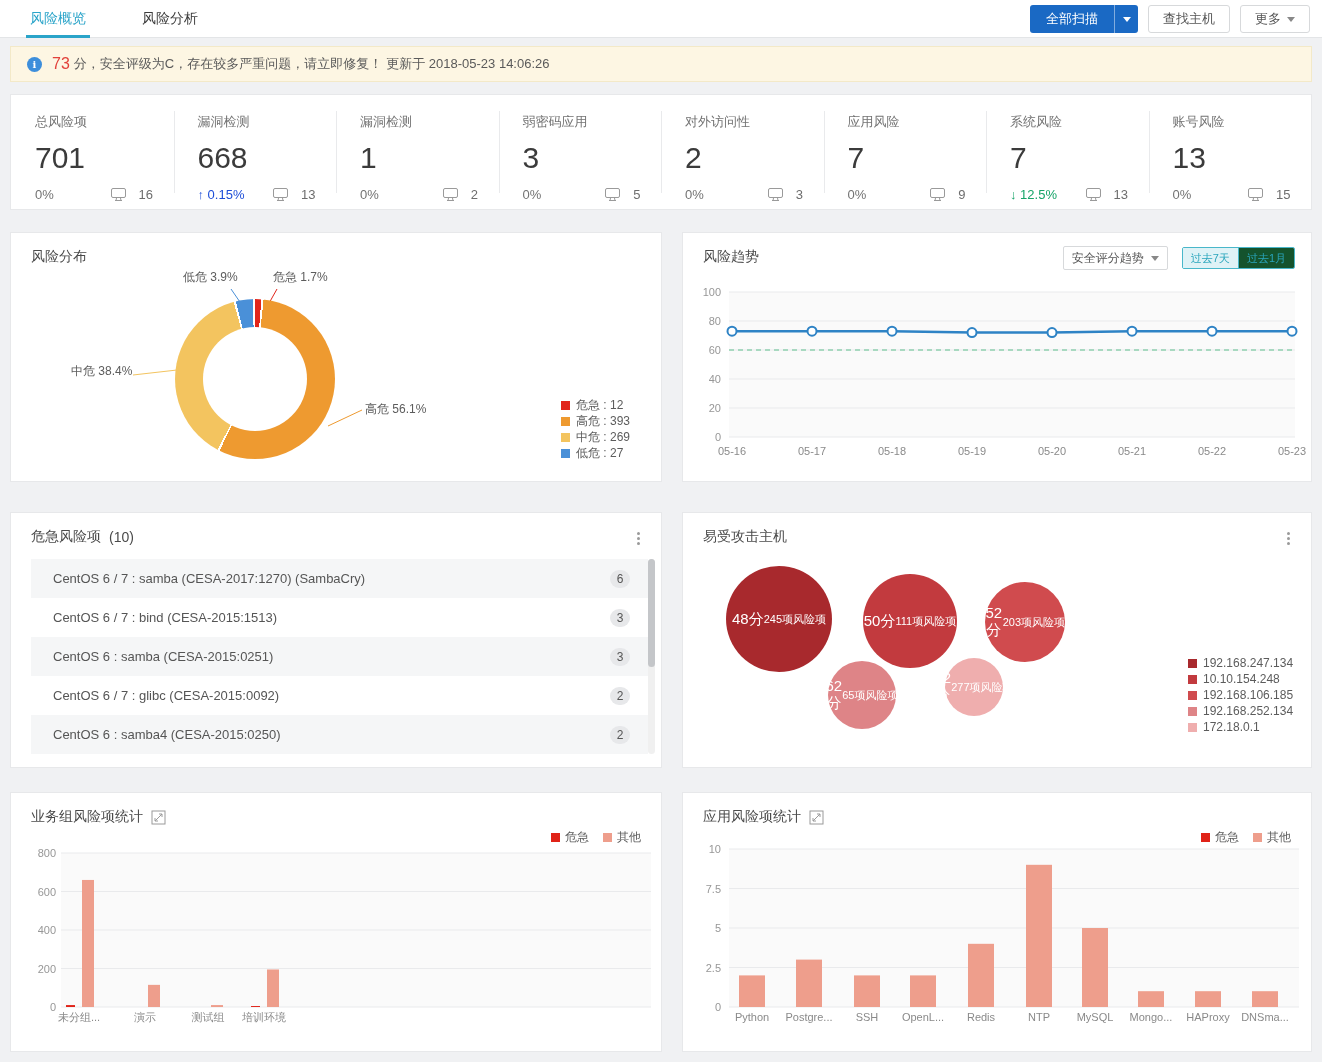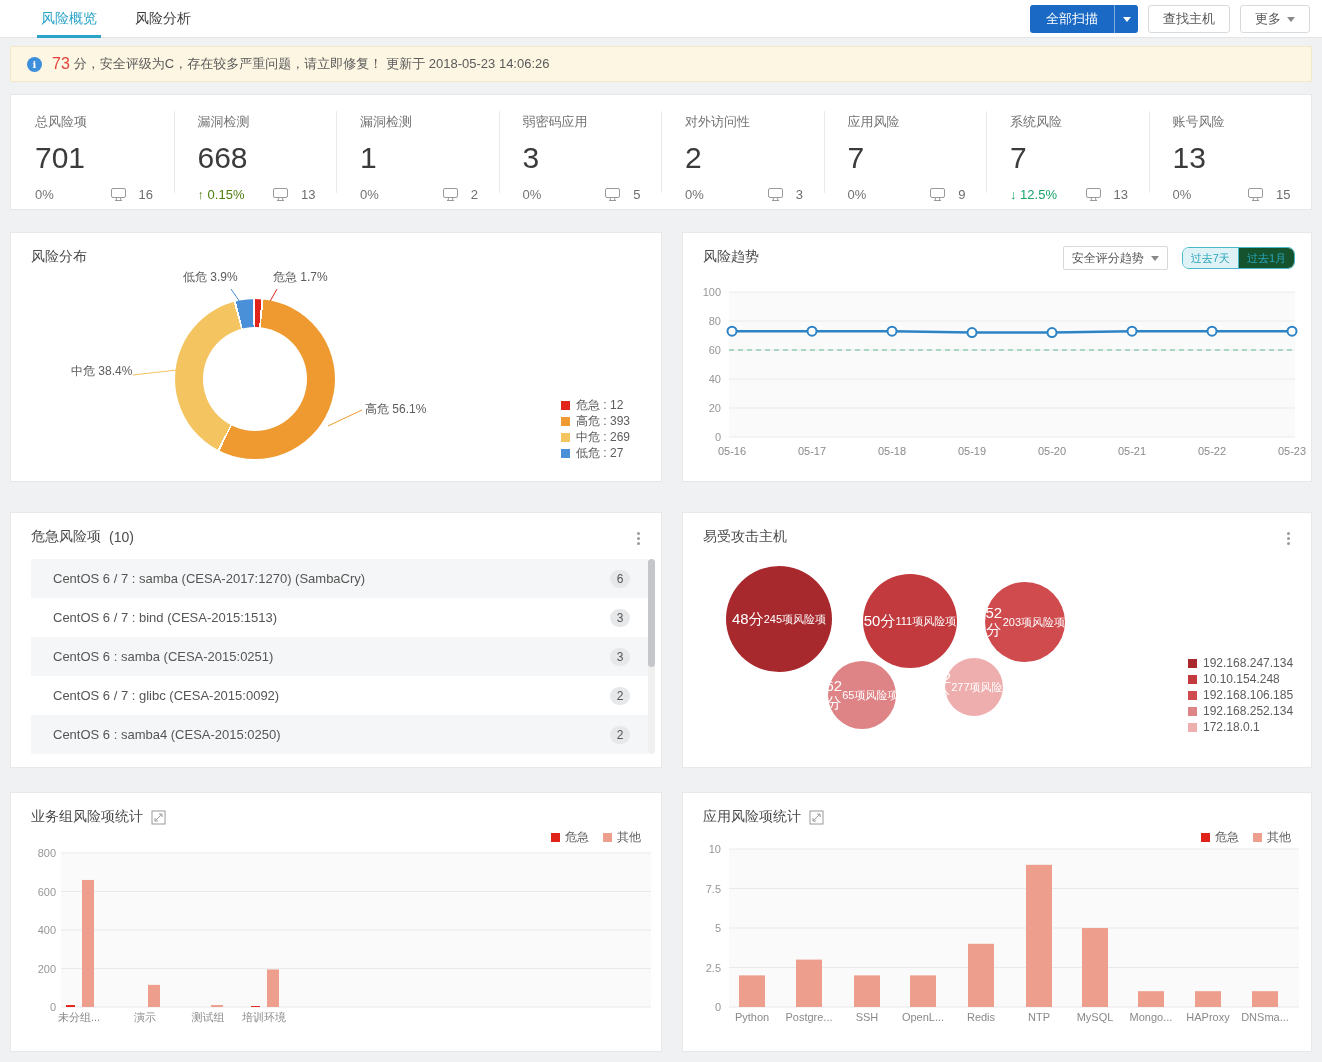--- a/index.html
+++ b/index.html
@@ -1,21 +1,21 @@
 <!DOCTYPE html>
 <html><head>
 <meta charset="utf-8">
 <style>
   * { margin:0; padding:0; box-sizing:border-box; }
   html,body { width:1322px; height:1062px; }
   body { background:#f0f1f3; font-family:"Liberation Sans","DejaVu Sans",sans-serif; color:#4a4a4a; overflow:hidden; position:relative; }
 
   
   .topbar { position:absolute; left:0; top:0; width:1322px; height:38px; background:#fff; border-bottom:1px solid #e3e5e7; }
-  .tabs { position:absolute; left:41px; top:0; display:flex; gap:38px; height:38px; }
+  .tabs { position:absolute; left:30px; top:0; display:flex; gap:56px; height:38px; }
   .tab { font-size:14px; color:#3c3c3c; line-height:36px; cursor:pointer; position:relative; }
   .tab.active { color:#2aa4c9; }
   .tab.active::after { content:""; position:absolute; left:-4px; right:-4px; bottom:0; height:3px; background:#2aa4c9; }
   .topbtns { position:absolute; right:12px; top:5px; display:flex; gap:10px; }
   .btn-split { display:flex; height:28px; border-radius:3px; overflow:hidden; cursor:pointer; }
   .btn-split .main { background:#1a69c4; color:#fff; font-size:13px; padding:0 16px; line-height:28px; }
   .btn-split .caretpart { background:#1a69c4; border-left:1px solid rgba(255,255,255,.45); width:24px; display:flex; align-items:center; justify-content:center; }
   .caret { width:0; height:0; border-left:4px solid transparent; border-right:4px solid transparent; border-top:5px solid #fff; }
   .btn-ghost { height:28px; background:#fff; border:1px solid #d7d9db; border-radius:3px; color:#555; font-size:13px; padding:0 14px; line-height:26px; cursor:pointer; display:flex; align-items:center; gap:6px; }
   .caret-dark { width:0; height:0; border-left:4px solid transparent; border-right:4px solid transparent; border-top:5px solid #888; }
@@ -26,21 +26,21 @@
   .alert .score { color:#e2413a; font-size:16px; margin-right:4px; }
   .alert .upd { margin-left:4px; }
 
   
   .stats { position:absolute; left:10px; top:94px; width:1302px; height:116px; background:#fff; border:1px solid #e7e8ea; display:flex; }
   .stat { flex:1; padding:18px 0 8px 24px; position:relative; }
   .stat + .stat::before { content:""; position:absolute; left:0; top:16px; bottom:16px; width:1px; background:#e9eaec; }
   .stat .lb { font-size:13px; color:#737373; }
   .stat .val { font-size:30px; color:#3b3b3b; margin-top:12px; line-height:1; font-weight:400; }
   .stat .sub { display:flex; justify-content:space-between; width:118px; margin-top:14px; font-size:13px; color:#737373; align-items:center; }
-  .stat .chg.up { color:#4d7c0f; }
+  .stat .chg.up { color:#1d4ed8; }
   .stat .chg.down { color:#16a469; }
   .hosts { display:flex; align-items:center; gap:13px; color:#6d6d6d; }
 
   
   .card { position:absolute; background:#fff; border:1px solid #e7e8ea; }
   .card-title { position:absolute; left:20px; top:15px; font-size:14px; color:#4a4a4a; display:flex; align-items:center; gap:8px; }
   .kebab { position:absolute; width:18px; height:18px; display:flex; flex-direction:column; align-items:center; justify-content:center; gap:2px; cursor:pointer; }
   .kebab i { width:3px; height:3px; border-radius:50%; background:#9a9a9a; }
   .expand-ic { width:15px; height:15px; cursor:pointer; }
 
@@ -55,21 +55,21 @@
   #donut { position:absolute; left:164px; top:66px; width:160px; height:160px; border-radius:50%; }
   #donut .hole { position:absolute; left:28px; top:28px; width:104px; height:104px; border-radius:50%; background:#fff; }
   .callout { position:absolute; font-size:12px; color:#5c5c5c; white-space:nowrap; }
   .dlegend { position:absolute; left:550px; top:164px; font-size:12px; color:#5c5c5c; }
   .lg-row { display:flex; align-items:center; gap:6px; height:16px; }
   .sq { width:9px; height:9px; flex:0 0 auto; }
 
   
   .trend-ctl { position:absolute; right:16px; top:13px; display:flex; gap:14px; align-items:center;padding-left:29px; }
   .selectbox { height:24px; border:1px solid #d7d9db; border-radius:2px; font-size:12px; color:#555; padding:0 8px; display:flex; align-items:center; gap:7px; cursor:pointer; background:#fff; }
-  .seg { display:flex; height:22px; border:1px solid #49b7ca; border-radius:7px; overflow:hidden; }
+  .seg { display:flex; height:22px; border:1px solid #49b7ca; border-radius:2px; overflow:hidden; }
   .seg .s { font-size:11px; padding:0 8px; line-height:20px; color:#2aa5bc; background:#14532d; cursor:pointer; }
   .seg .s.active { background:#dff2f6; border-right:1px solid #49b7ca; }
   .seg .s:first-child { border-right:1px solid #49b7ca; }
 
   svg.layer { position:absolute; left:0; top:0; pointer-events:none; }
 
   
   .clist { position:absolute; left:20px; top:46px; width:617px; }
   .lrow { height:39px; display:flex; align-items:center; padding:0 18px 0 22px; font-size:13px; color:#555; cursor:pointer; }
   .lrow.striped { background:#f5f6f7; }

